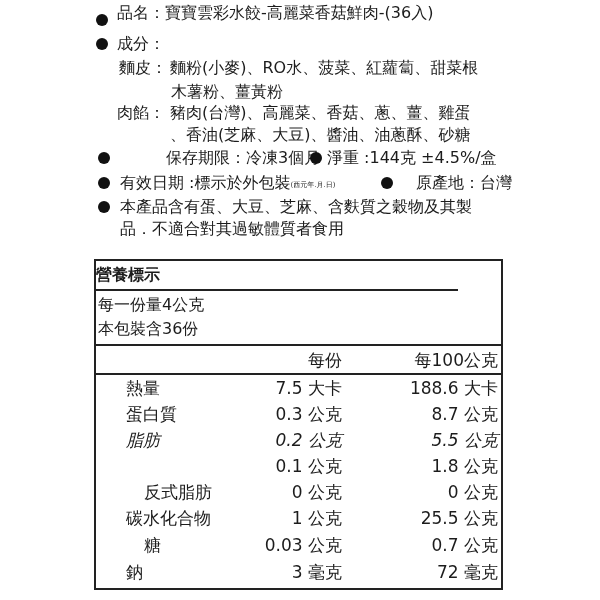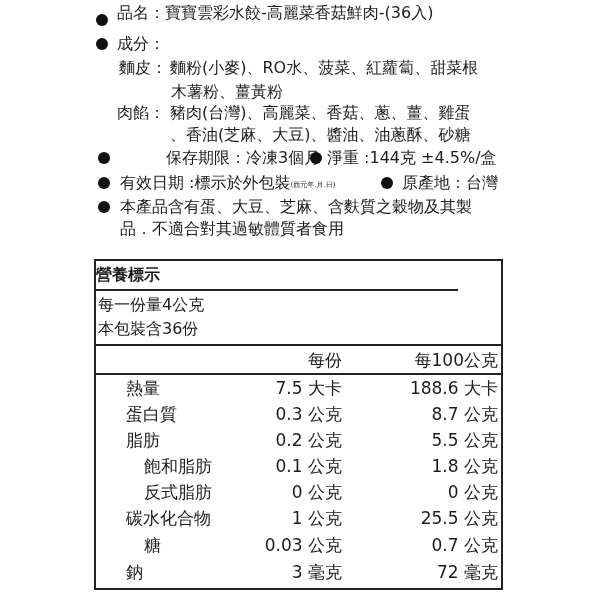--- a/index.html
+++ b/index.html
@@ -117,21 +117,21 @@
   <span class="bullet" style="left:98px;top:152px;"></span>
   <div class="line" style="left:120px;top:147px;margin-left:46px;">保存期限：冷凍3個月</div>
   <span class="bullet" style="left:310px;top:152px;"></span>
   <div class="line" style="left:327px;top:147px;">淨重 :144克 ±4.5%/盒</div>
 
   <span class="bullet" style="left:98px;top:177px;"></span>
   <div class="line" style="left:120px;top:172px;">
     <span>有效日期 :標示於外包裝</span><span class="tiny">(西元年.月.日)</span>
   </div>
   <span class="bullet" style="left:381px;top:177px;"></span>
-  <div class="line" style="left:402px;top:172px;">原產地：台灣</div>
+  <div class="line" style="left:416px;top:172px;">原產地：台灣</div>
 
   <span class="bullet" style="left:98px;top:201px;"></span>
   <div class="line" style="left:120px;top:196px;">本產品含有蛋、大豆、芝麻、含麩質之穀物及其製</div>
   <div class="line" style="left:120px;top:218px;">品．不適合對其過敏體質者食用</div>
 </div>
 
 <div class="nt">
   <div class="nt-title">營養標示</div>
 
   <div class="nt-serving" style="top:33px;">每一份量4公克</div>
@@ -149,27 +149,26 @@
   <div class="nt-row" style="top:114px;">
     <span class="lbl">熱量</span>
     <span class="c1">7.5 大卡</span>
     <span class="c2">188.6 大卡</span>
   </div>
   <div class="nt-row" style="top:140px;">
     <span class="lbl">蛋白質</span>
     <span class="c1">0.3 公克</span>
     <span class="c2">8.7 公克</span>
   </div>
-  <div class="nt-row" style="top:166px;">
+  <div class="nt-row" style="top:166px;font-style:italic;">
     <span class="lbl">脂肪</span>
     <span class="c1">0.2 公克</span>
     <span class="c2">5.5 公克</span>
   </div>
   <div class="nt-row" style="top:192px;">
-    <span class="lbl indent">飽和脂肪</span>
     <span class="c1">0.1 公克</span>
     <span class="c2">1.8 公克</span>
   </div>
   <div class="nt-row" style="top:218px;">
     <span class="lbl indent">反式脂肪</span>
     <span class="c1">0 公克</span>
     <span class="c2">0 公克</span>
   </div>
   <div class="nt-row" style="top:244px;">
     <span class="lbl">碳水化合物</span>

